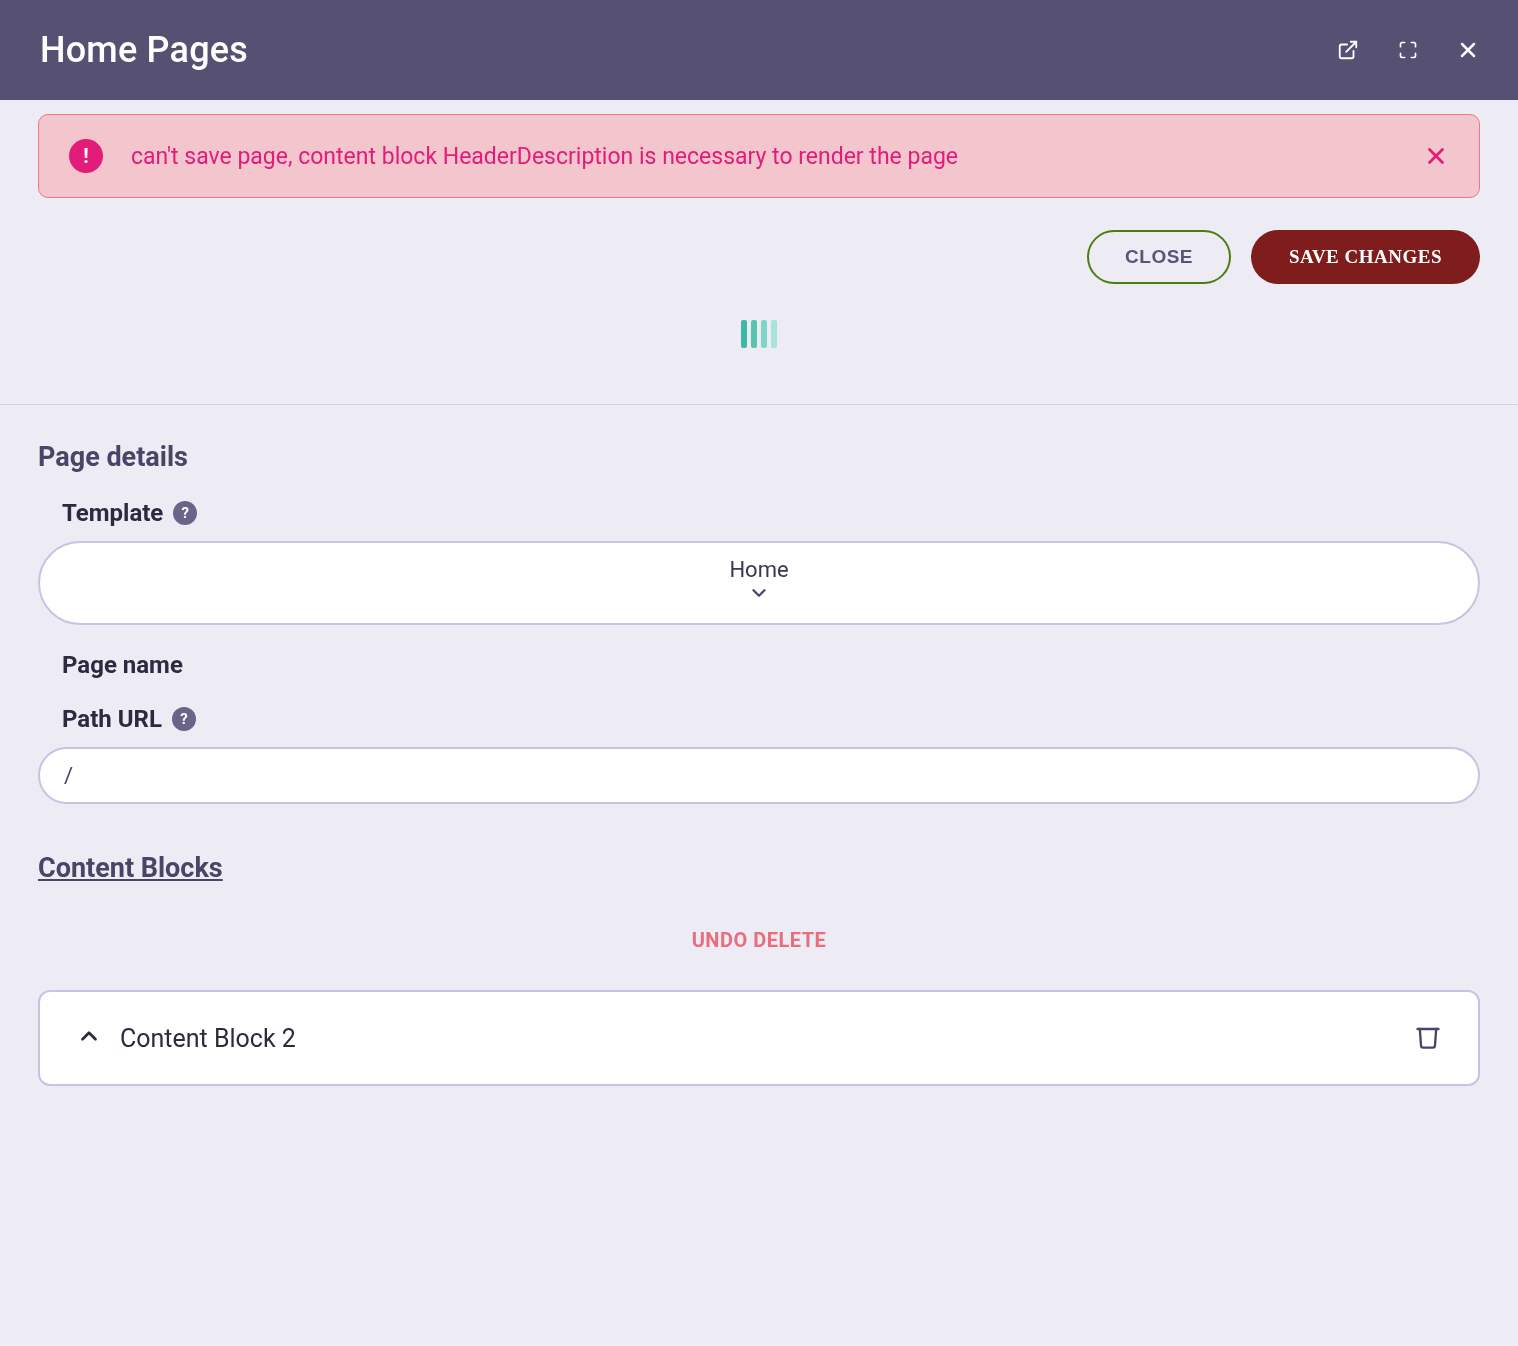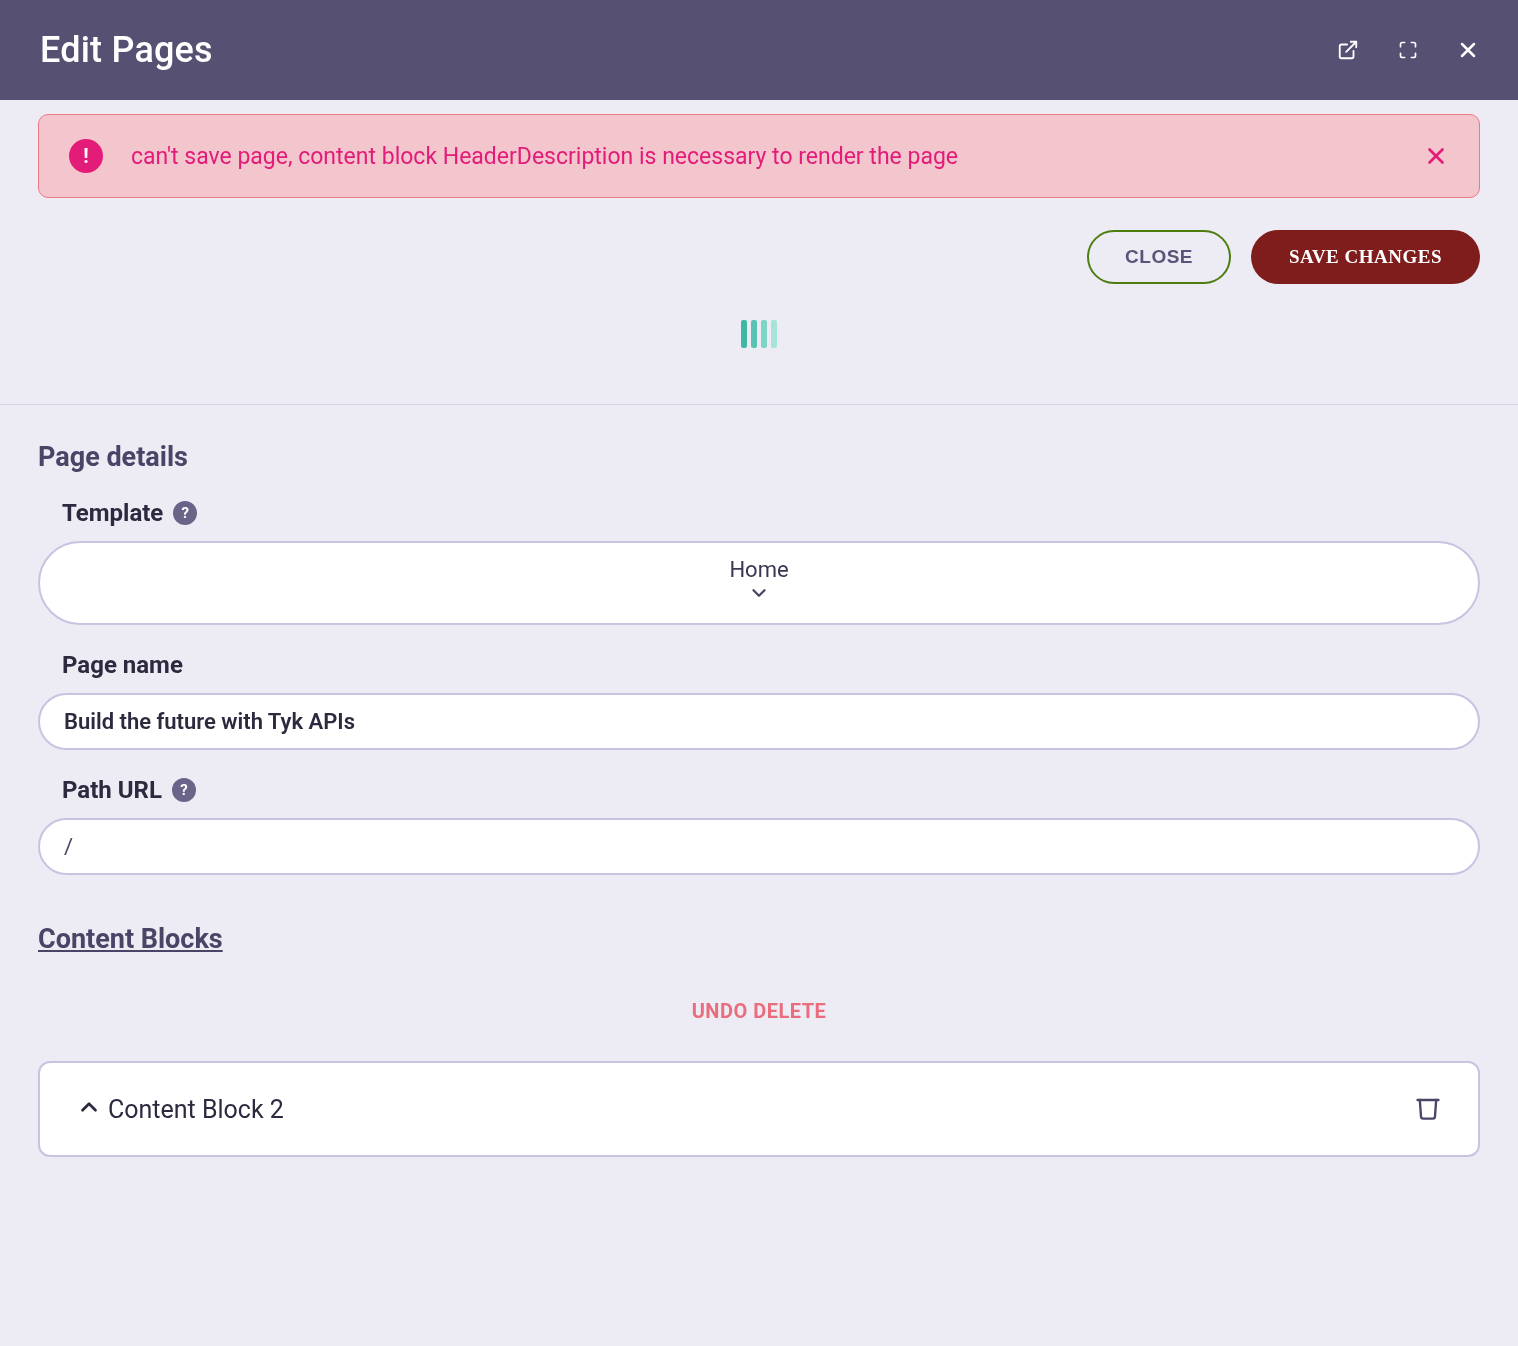--- a/index.html
+++ b/index.html
@@ -215,21 +215,21 @@
       border-radius: 12px;
       padding: 30px 36px;
       display: flex;
       align-items: center;
       justify-content: space-between;
       cursor: pointer;
     }
     .block-card-left {
       display: flex;
       align-items: center;
-      gap: 6px;
+      gap: 18px;
     }
     .block-card-title {
       font-size: 25px;
       color: #2d2a3f;
       font-weight: 400;
     }
     .select-value {
       color: #3b3752;
     }
     input.native-input {
@@ -244,21 +244,21 @@
     }
     input.native-input.thin {
       font-weight: 400;
       color: #4a4466;
     }
   </style>
 </head>
 <body>
 
 <div class="header">
-  <div class="header-title">Edit Pages</div>
+  <div class="header-title">Home Pages</div>
   <div class="header-icons">
     <div class="header-icon">
       <svg width="22" height="22" viewBox="0 0 24 24" fill="none" stroke="currentColor" stroke-width="2" stroke-linecap="round" stroke-linejoin="round">
           <path d="M18 13v6a2 2 0 0 1-2 2H5a2 2 0 0 1-2-2V8a2 2 0 0 1 2-2h6"></path>
           <polyline points="15 3 21 3 21 9"></polyline>
           <line x1="10" y1="14" x2="21" y2="3"></line>
         </svg>
     </div>
     <div class="header-icon">
       <svg width="20" height="20" viewBox="0 0 24 24" fill="none" stroke="currentColor" stroke-width="2" stroke-linecap="round" stroke-linejoin="round">
@@ -317,23 +317,20 @@
         <svg width="22" height="22" viewBox="0 0 24 24" fill="none" stroke="currentColor" stroke-width="2.5" stroke-linecap="round" stroke-linejoin="round">
             <polyline points="6 9 12 15 18 9"></polyline>
           </svg>
       </span>
     </div>
   </div>
 
   <div class="field-group">
     <div class="field-label-row">
       <div class="field-label">Page name</div>
-    </div>
-    <div class="text-input">
-      <input type="text" class="native-input" value="Build the future with Tyk APIs" style="">
     </div>
   </div>
 
   <div class="field-group">
     <div class="field-label-row">
       <div class="field-label">Path URL</div>
       <div class="help-badge">?</div>
     </div>
     <div class="text-input thin">
       <input type="text" class="native-input thin" value="/" style="">

